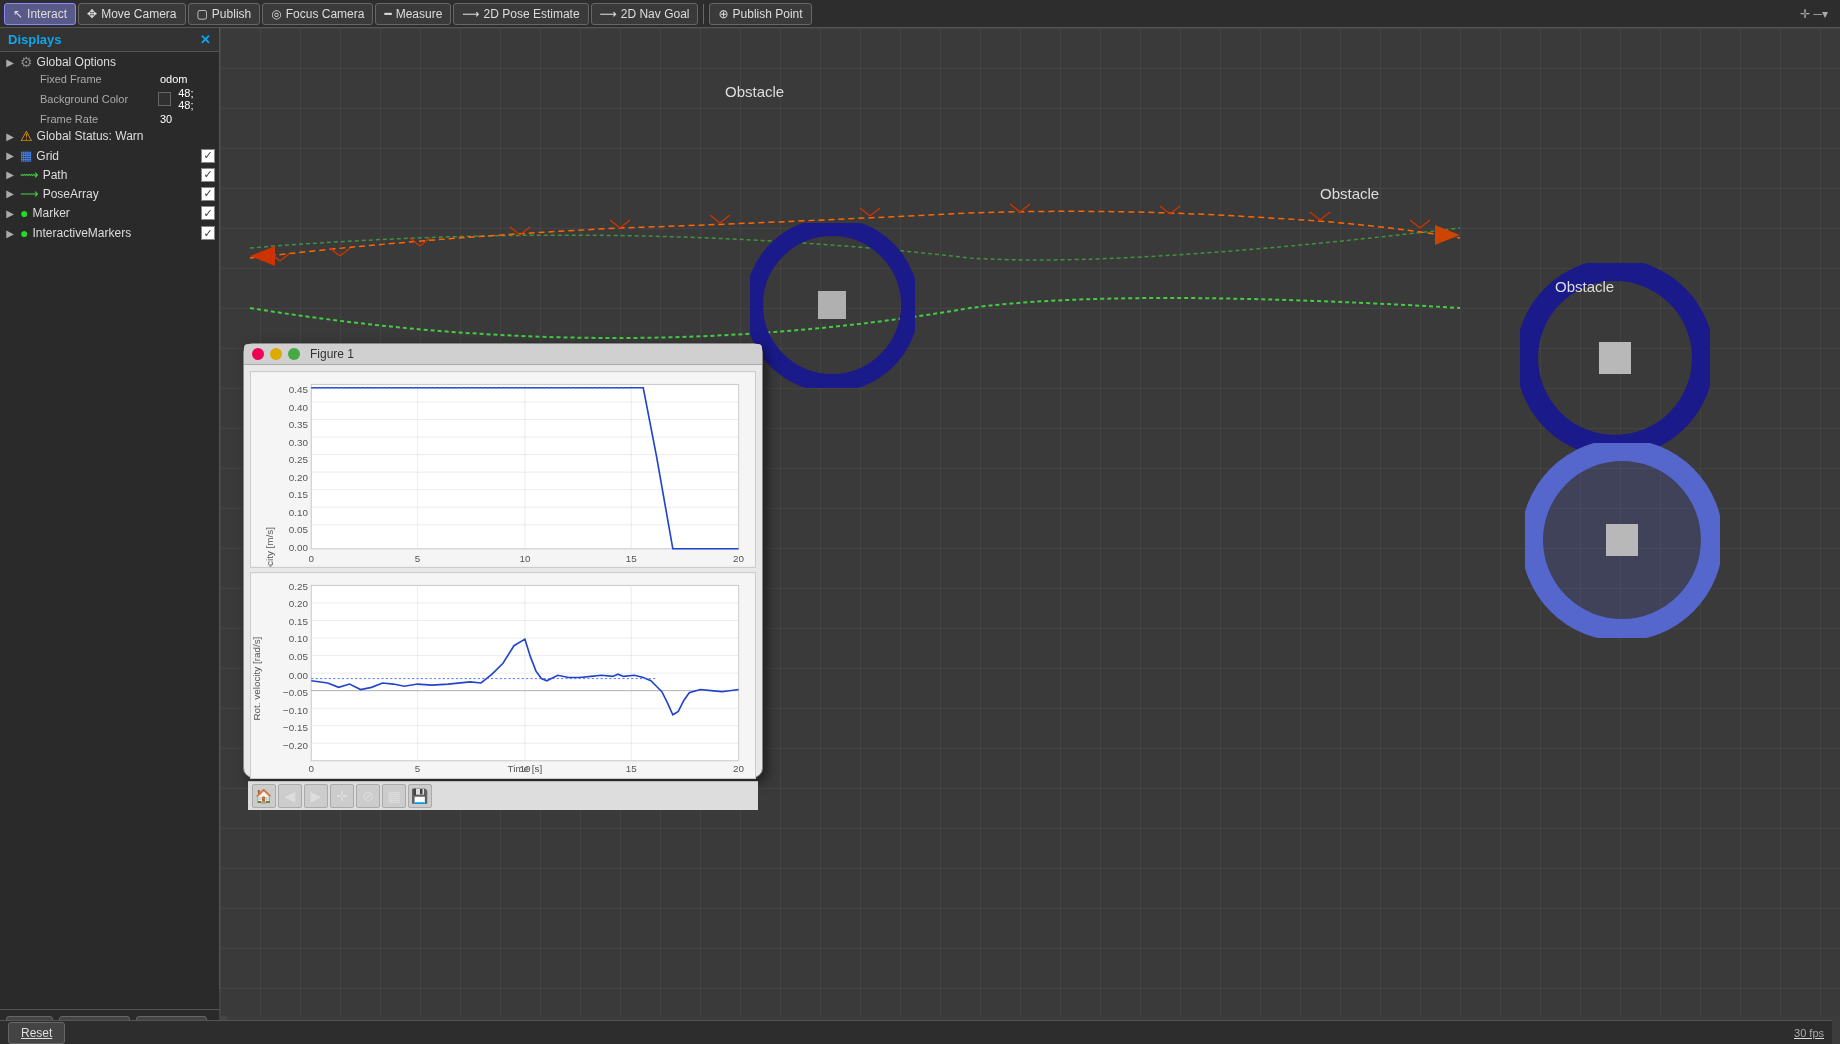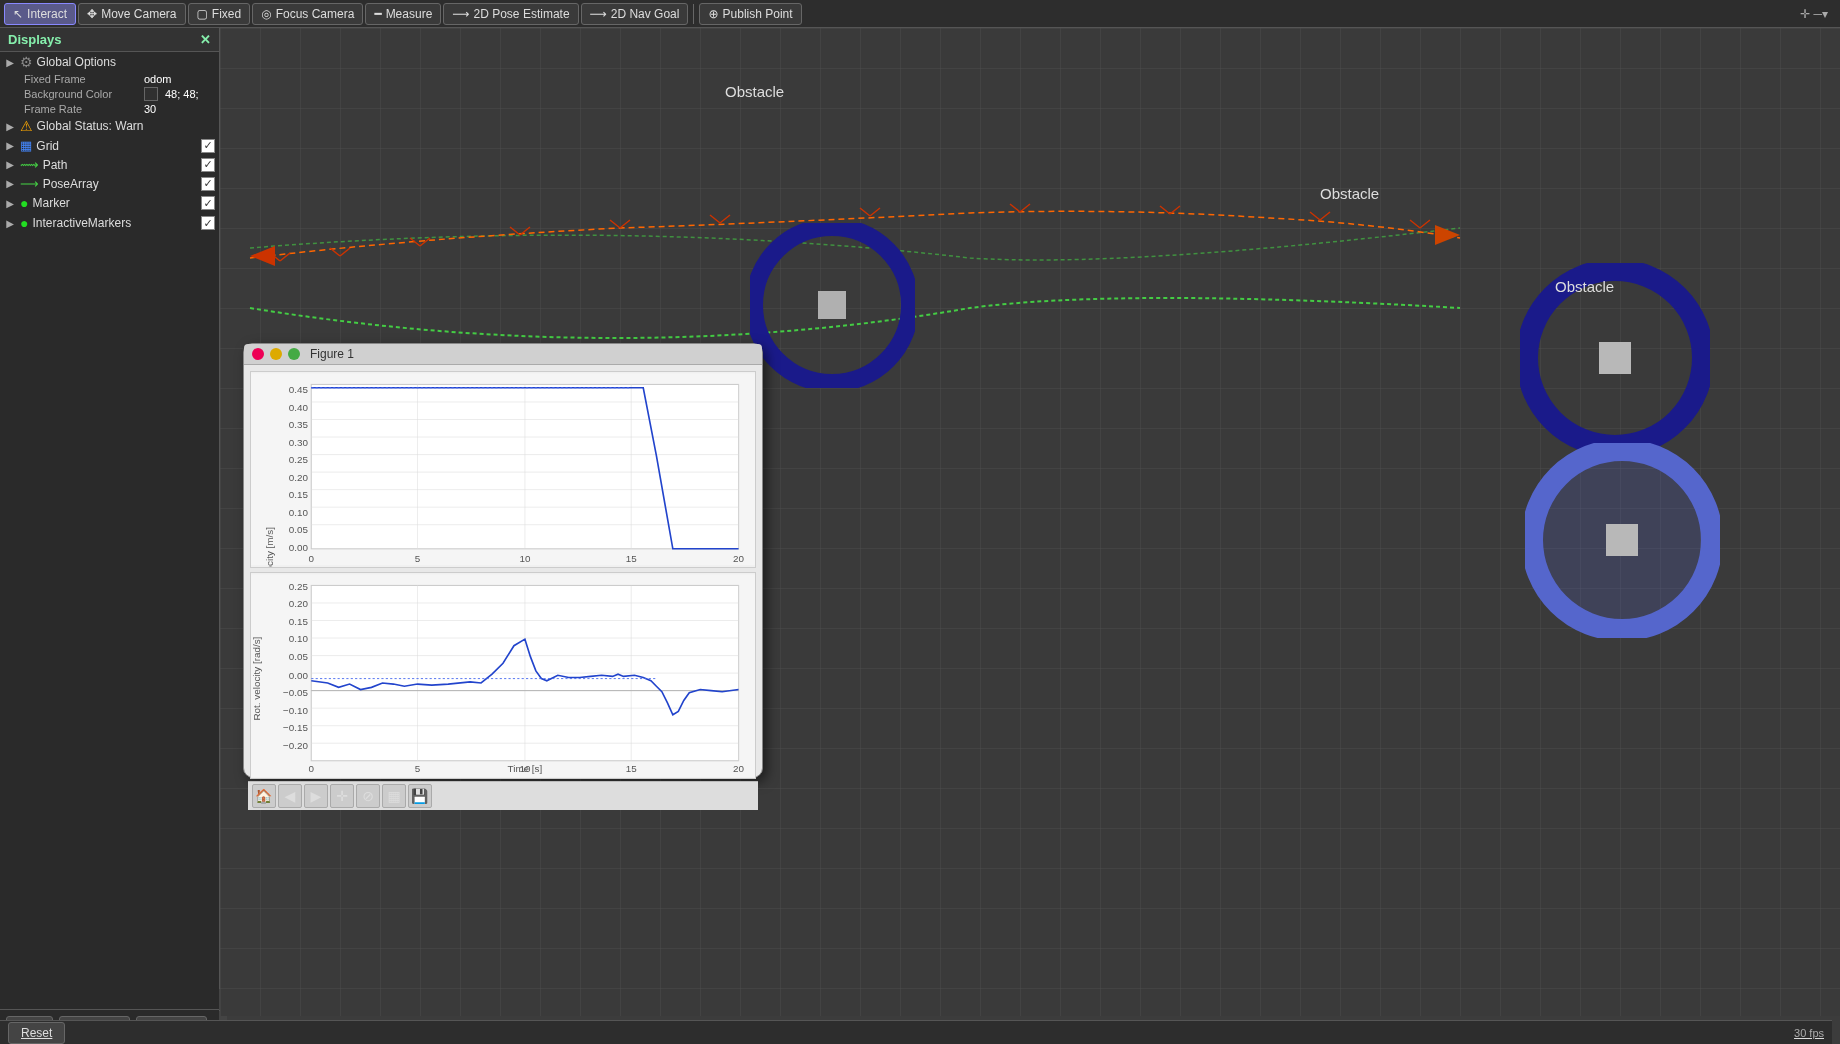--- a/index.html
+++ b/index.html
@@ -23,31 +23,31 @@
     
     #sidebar {
       position: absolute; top: 28px; left: 0; width: 220px; bottom: 0;
       background: #2a2a2a; border-right: 1px solid #555;
       display: flex; flex-direction: column;
     }
     #sidebar-header {
       display: flex; align-items: center; justify-content: space-between;
       padding: 4px 8px; background: #333; border-bottom: 1px solid #555;
     }
-    #sidebar-header span { font-weight: bold; color: #86efac; font-size: 13px; }
+    #sidebar-header span { font-weight: bold; color: #0ea5e9; font-size: 13px; }
     .sidebar-close { cursor: pointer; color: #aaa; font-size: 16px; }
     .tree-item {
       display: flex; align-items: center; gap: 4px;
       padding: 2px 4px; cursor: pointer; user-select: none;
     }
     .tree-arrow { width: 12px; text-align: center; color: #aaa; font-size: 10px; }
     .tree-label { color: #ddd; flex: 1; }
 
     .prop-row {
-      display: flex; align-items: center; padding: 1px 8px 1px 24px;
+      display: flex; align-items: center; padding: 1px 8px 1px 40px;
       font-size: 11px;
     }
     .prop-key { color: #aaa; width: 120px; }
     .prop-val { color: #fff; }
 
     
     #viewport {
       position: absolute; top: 28px; left: 220px; right: 0; bottom: 28px;
       background: #3a3a3a; overflow: hidden;
     }
@@ -146,21 +146,21 @@
   <button class="toolbar-btn active">
     <span>↖</span>
     <span>Interact</span>
   </button>
   <button class="toolbar-btn">
     <span>✥</span>
     <span>Move Camera</span>
   </button>
   <button class="toolbar-btn">
     <span>▢</span>
-    <span>Fixed</span>
+    <span>Publish</span>
   </button>
   <button class="toolbar-btn">
     <span>◎</span>
     <span>Focus Camera</span>
   </button>
   <button class="toolbar-btn">
     <span>━</span>
     <span>Measure</span>
   </button>
   <button class="toolbar-btn">

